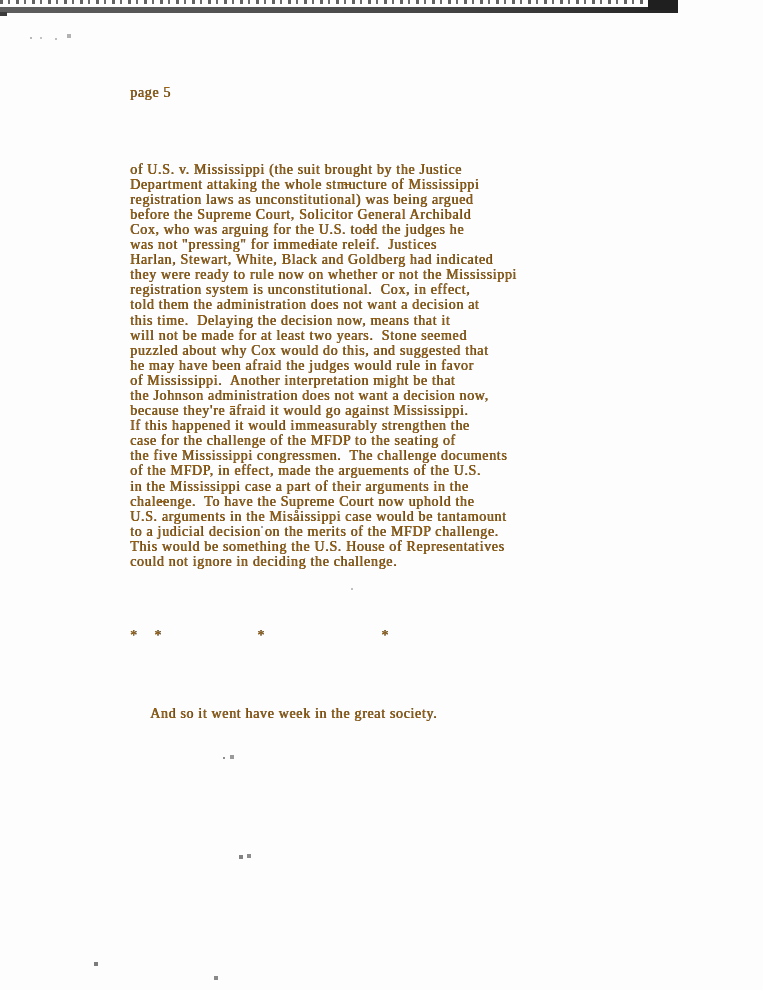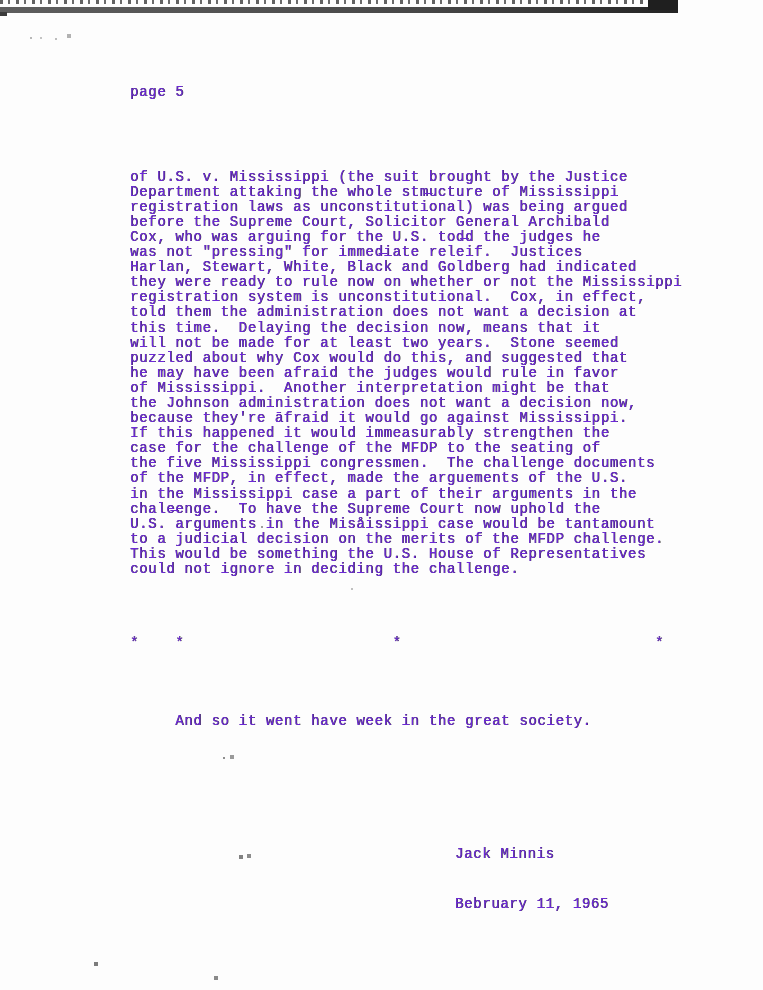--- a/index.html
+++ b/index.html
@@ -8,22 +8,22 @@
     width: 763px;
     height: 990px;
     background: #fdfdfd;
     overflow: hidden;
   }
   .page {
     position: relative;
     width: 678px;
     height: 990px;
     background: #fdfdfd;
-    font-family: Liberation Mono, monospace;
-    color: #6d28d9;
+    font-family: Liberation Serif, serif;
+    color: #a16207;
   }
   
   .edge-top-dashes {
     position: absolute;
     top: 0; left: 0; right: 0;
     height: 4px;
     background: repeating-linear-gradient(90deg,
       #2e2e2e 0 3px, rgba(0,0,0,0) 3px 8px,
       #3a3a3a 8px 10px, rgba(0,0,0,0) 10px 16px);
     opacity: 0.75;
@@ -72,21 +72,21 @@
     position: absolute;
     left: 130px;
     top: 55px;
     white-space: pre;
     font-size: 14px;
     letter-spacing: 0.65px;
     line-height: 15.1px;
     text-shadow: 0.5px 0 0 rgba(28,28,28,0.85), 0 0 0.6px rgba(28,28,28,0.45);
   }
   .page-label { }
-  .body-text   { margin-top: 24px; }
+  .body-text   { margin-top: 16px; }
   .separator   { margin-top: 14px; }
   .closing     { margin-top: 17px; }
   .signature   {
     margin-top: 39px;
     margin-left: 325px;
     line-height: 16.5px;
   }
 </style>
 </head>
 <body>
@@ -127,19 +127,15 @@
 chale̶enge.  To have the Supreme Court now uphold the
 U.S. arguments in the Misåissippi case would be tantamount
 to a judicial decision on the merits of the MFDP challenge.
 This would be something the U.S. House of Representatives
 could not ignore in deciding the challenge.</div>
 
     <div class="separator">*    *                       *                            *</div>
 
     <div class="closing">     And so it went have week in the great society.</div>
 
-    <div class="signature">
-      <div>Jack Minnis</div>
-      <div>Bebruary 11, 1965</div>
-    </div>
   </div>
 
 </div>
 
 </body></html>

